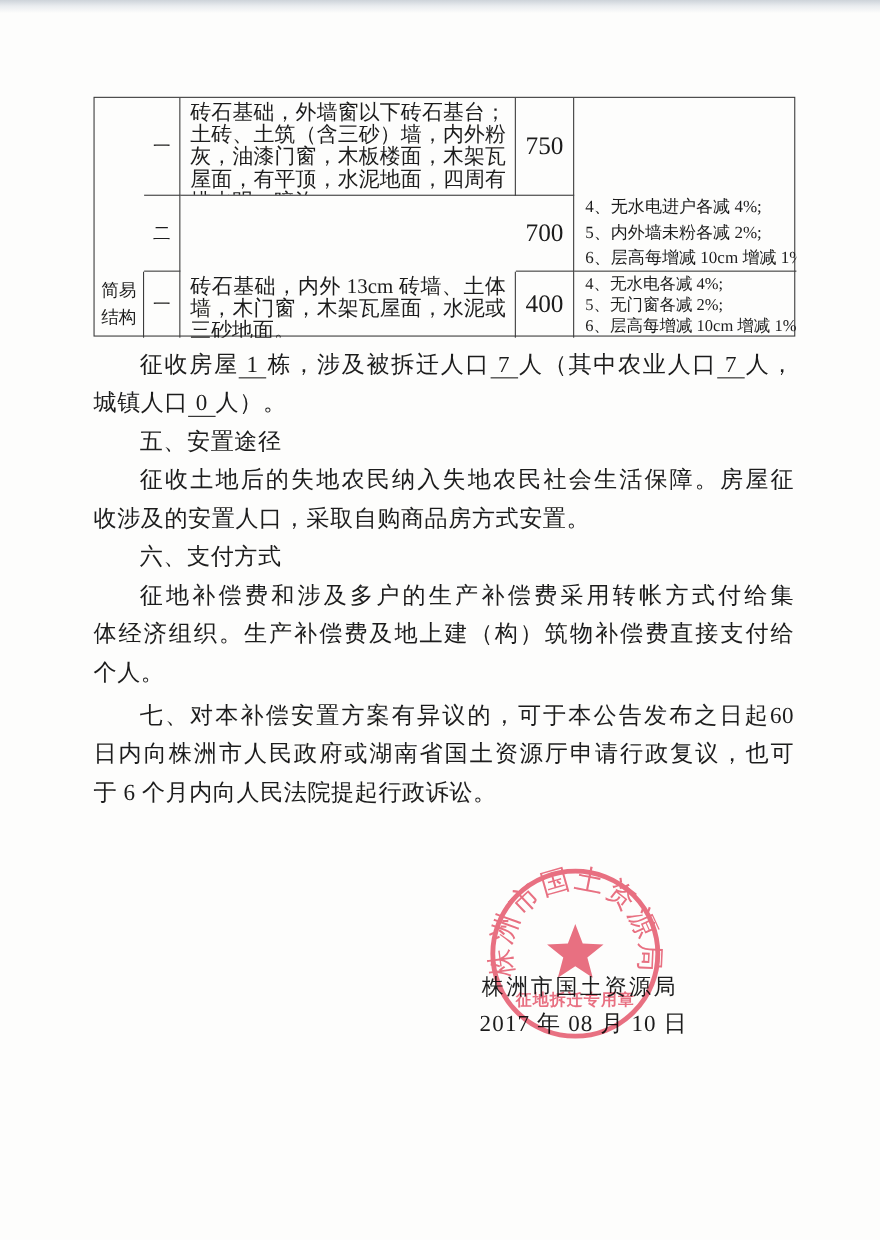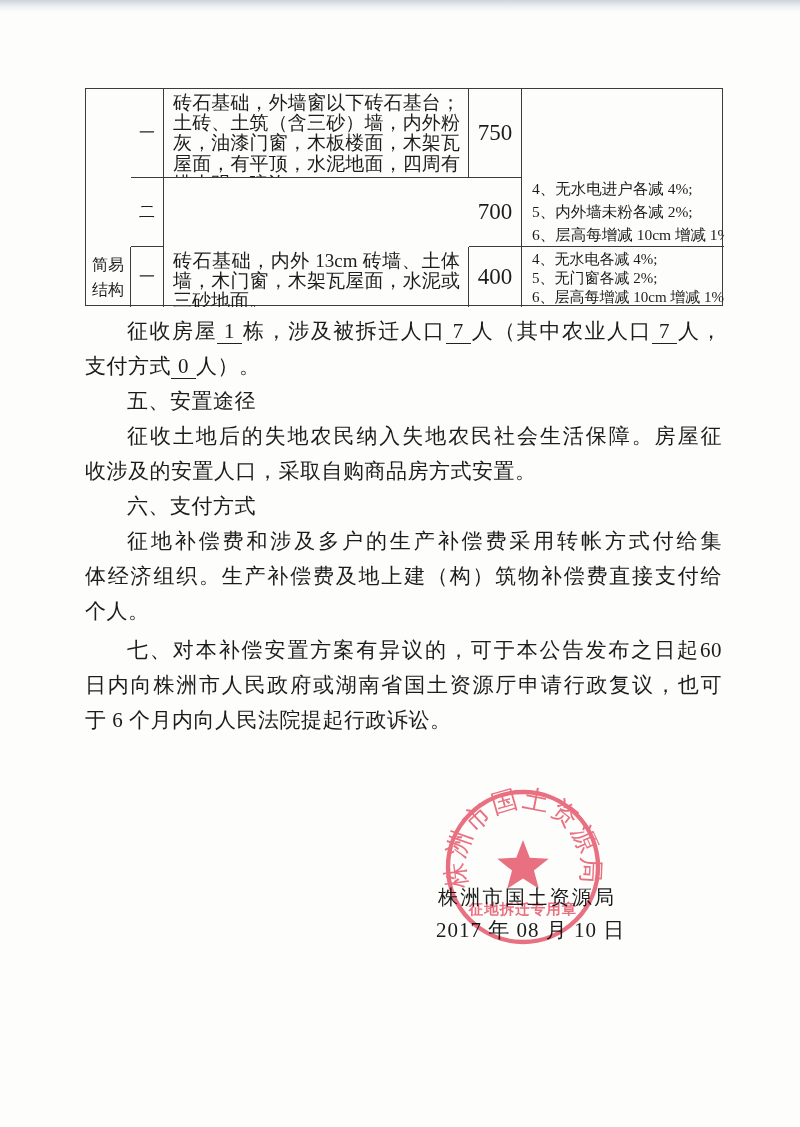--- a/index.html
+++ b/index.html
@@ -110,21 +110,21 @@
     <div class="cell p3 c-center price last-row">400</div>
     <div class="cell n2 notes last-col last-row">
       <div class="note-line">4、无水电各减 4%;</div>
       <div class="note-line">5、无门窗各减 2%;</div>
       <div class="note-line">6、层高每增减 10cm 增减 1%。</div>
     </div>
   </div>
 
   <div class="body-text">
     <div class="line ind fill"><span>征收房屋</span><span class="u">1</span><span>栋，涉及被拆迁人口</span><span class="u">7</span><span>人（其中农业人口</span><span class="u">7</span><span>人，</span></div>
-    <div class="line"><span>支付方式</span><span class="u">0</span><span>人）。</span></div>
+    <div class="line"><span>城镇人口</span><span class="u">0</span><span>人）。</span></div>
 
     <div class="line ind">五、安置途径</div>
     <div class="line ind fill">征收土地后的失地农民纳入失地农民社会生活保障。房屋征</div>
     <div class="line">收涉及的安置人口，采取自购商品房方式安置。</div>
 
     <div class="line ind">六、支付方式</div>
     <div class="line ind fill">征地补偿费和涉及多户的生产补偿费采用转帐方式付给集</div>
     <div class="line fill">体经济组织。生产补偿费及地上建（构）筑物补偿费直接支付给</div>
     <div class="line">个人。</div>
 

